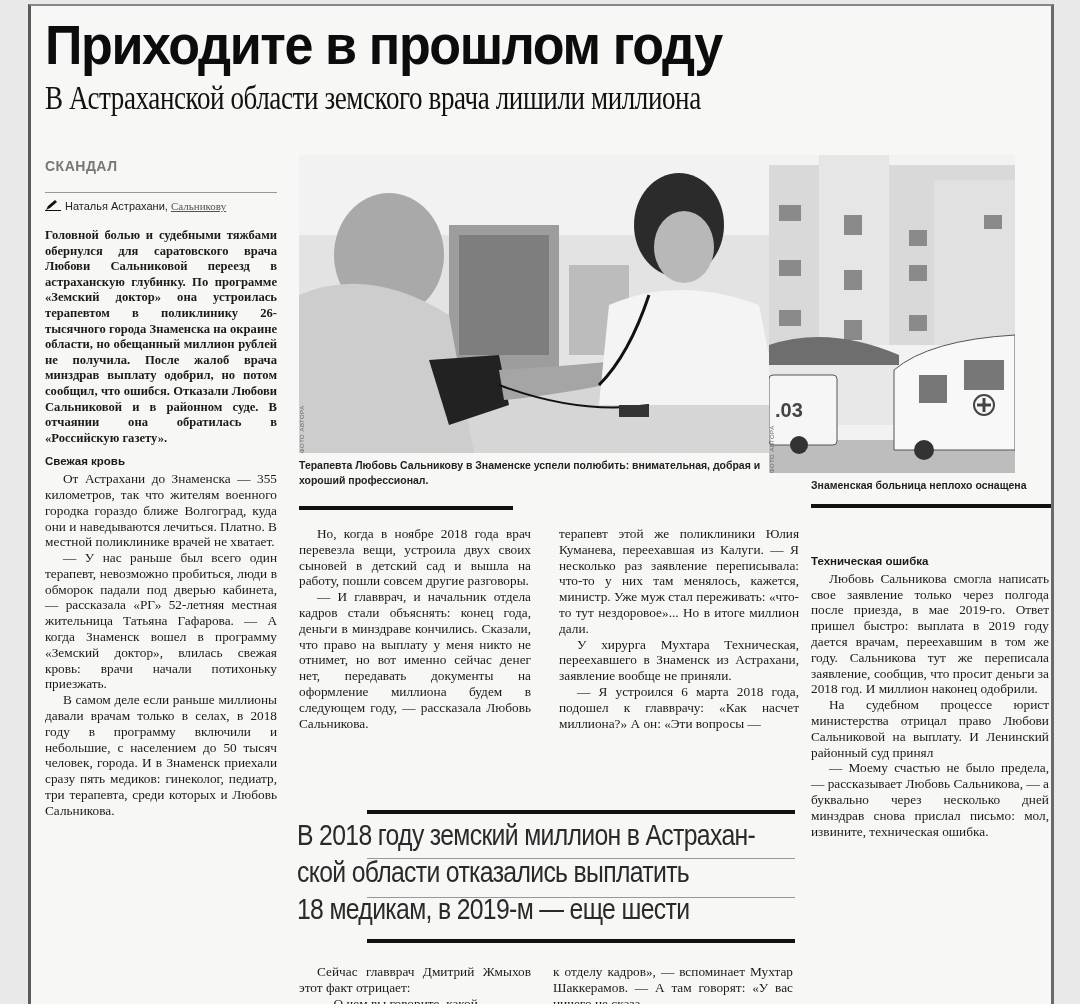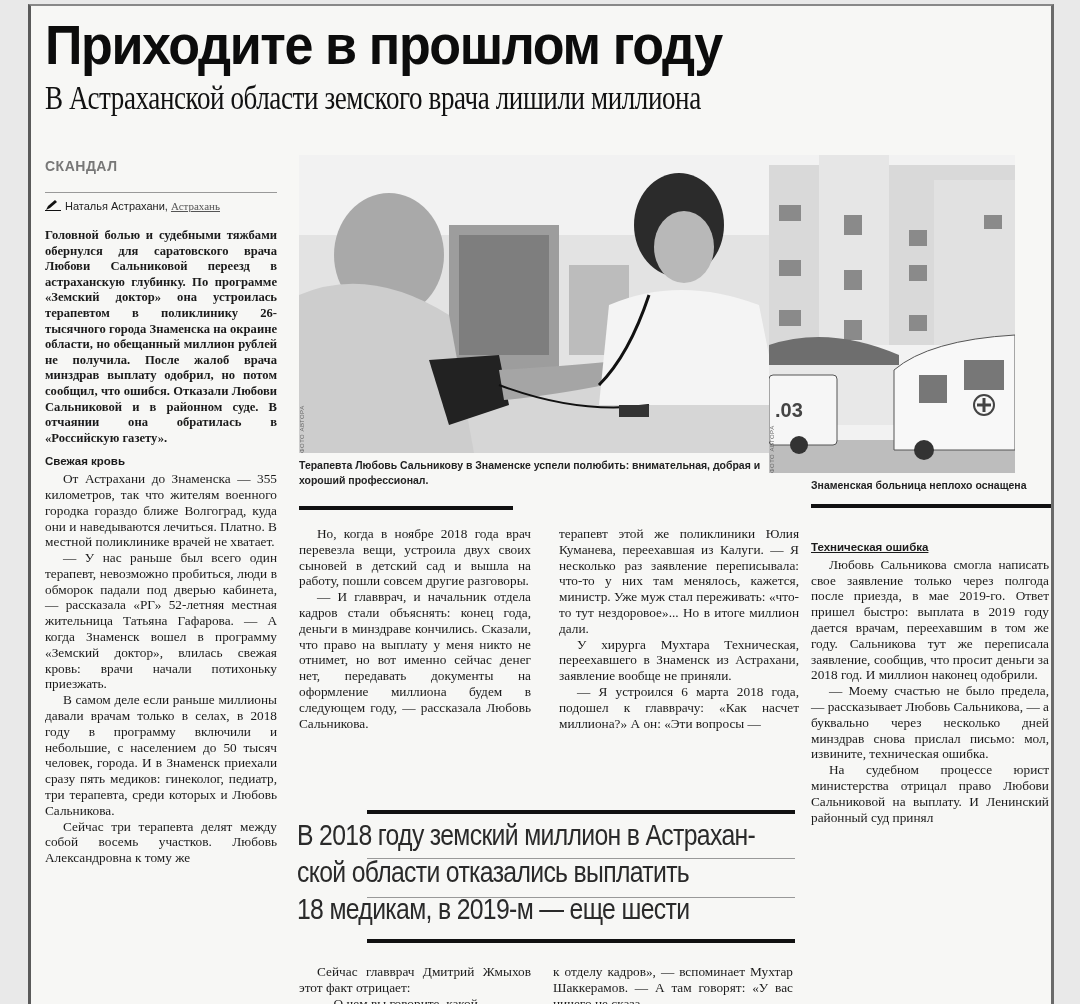--- a/index.html
+++ b/index.html
@@ -85,30 +85,29 @@
   <div class="headline">Приходите в прошлом году</div>
   <div class="subhead">В Астраханской области земского врача лишили миллиона</div>
 
   <div class="rubric">СКАНДАЛ</div>
   <div class="rubric-line"></div>
   <div class="byline">
     <svg class="pen" viewBox="0 0 16 12">
       <path d="M1 11 L3 7 L10 1 L12 3 L5 9 Z" fill="#111"></path>
       <rect x="0" y="11" width="16" height="1" fill="#111"></rect>
     </svg><span>Наталья Астрахани,</span>
-    <span class="city">Астрахань</span>
+    <span class="city">Сальникову</span>
   </div>
 
   <div class="col" style="left:14px; top:222px; width:232px;">
     <p class="lead noindent">Головной болью и судебными тяжбами обернулся для саратовского врача Любови Сальниковой переезд в астраханскую глубинку. По программе «Земский доктор» она устроилась терапевтом в поликлинику 26-тысячного города Знаменска на окраине области, но обещанный миллион рублей не получила. После жалоб врача минздрав выплату одобрил, но потом сообщил, что ошибся. Отказали Любови Сальниковой и в районном суде. В отчаянии она обратилась в «Российскую газету».</p>
     <div class="section-head">Свежая кровь</div>
     <p>От Астрахани до Знаменска — 355 километров, так что жителям военного городка гораздо ближе Волгоград, куда они и наведываются лечиться. Платно. В местной поликлинике врачей не хватает.</p>
     <p>— У нас раньше был всего один терапевт, невозможно пробиться, люди в обморок падали под дверью кабинета, — рассказала «РГ» 52-летняя местная жительница Татьяна Гафарова. — А когда Знаменск вошел в программу «Земский доктор», влилась свежая кровь: врачи начали потихоньку приезжать.</p>
     <p>В самом деле если раньше миллионы давали врачам только в селах, в 2018 году в программу включили и небольшие, с населением до 50 тысяч человек, города. И в Знаменск приехали сразу пять медиков: гинеколог, педиатр, три терапевта, среди которых и Любовь Сальникова.</p>
-    <p>Сейчас три терапевта делят между собой восемь участков. Любовь Александровна к тому же</p>
   </div>
 
   <div class="photo" style="left:268px; top:149px; width:496px; height:298px;">
     <svg width="496" height="298" viewBox="0 0 496 298">
       <rect width="496" height="298" fill="#e3e3e3"></rect>
       <rect x="0" y="0" width="496" height="80" fill="#f2f2f2"></rect>
       <rect x="150" y="70" width="110" height="150" fill="#9d9d9d"></rect>
       <rect x="160" y="80" width="90" height="120" fill="#7e7e7e"></rect>
       <rect x="270" y="110" width="60" height="90" fill="#bcbcbc"></rect>
       <rect x="0" y="230" width="496" height="68" fill="#d6d6d6"></rect>
@@ -187,19 +186,19 @@
 
   <div class="col" style="left:268px; top:958px; width:232px;">
     <p>Сейчас главврач Дмитрий Жмыхов этот факт отрицает:</p>
     <p>— О чем вы говорите, какой</p>
   </div>
   <div class="col" style="left:522px; top:958px; width:240px;">
     <p class="noindent">к отделу кадров», — вспоминает Мухтар Шаккерамов. — А там говорят: «У вас ничего не сказа-</p>
   </div>
 
   <div class="col" style="left:780px; top:520px; width:238px;">
-    <div class="section-head" style="margin-top:14px;text-decoration:underline;">Техническая ошибка</div>
+    <div class="section-head" style="margin-top:28px;">Техническая ошибка</div>
     <p>Любовь Сальникова смогла написать свое заявление только через полгода после приезда, в мае 2019-го. Ответ пришел быстро: выплата в 2019 году дается врачам, переехавшим в том же году. Сальникова тут же переписала заявление, сообщив, что просит деньги за 2018 год. И миллион наконец одобрили.</p>
+    <p>На судебном процессе юрист министерства отрицал право Любови Сальниковой на выплату. И Ленинский районный суд принял</p>
     <p>— Моему счастью не было предела, — рассказывает Любовь Сальникова, — а буквально через несколько дней минздрав снова прислал письмо: мол, извините, техническая ошибка.</p>
-    <p>На судебном процессе юрист министерства отрицал право Любови Сальниковой на выплату. И Ленинский районный суд принял</p>
   </div>
 
 </div>
 
 </body></html>

